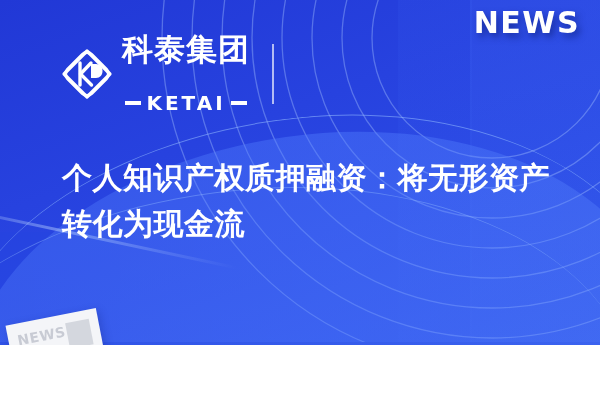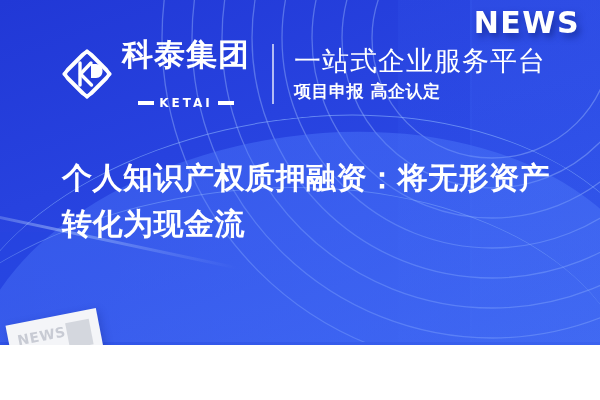--- a/index.html
+++ b/index.html
@@ -161,21 +161,21 @@
     align-items: center;
     gap: 5px;
     margin-top: 2px;
   }
   .logo-dash {
     width: 16px;
     height: 4px;
     background: #ffffff;
   }
   .logo-en {
-    font-size: 12px;
+    font-size: 20px;
     font-weight: bold;
     letter-spacing: 3px;
     color: #ffffff;
     font-family: "DejaVu Sans", "Liberation Sans", sans-serif;
   }
   .divider {
     width: 2px;
     height: 60px;
     background: rgba(255,255,255,0.65);
     margin-left: 22px;
@@ -311,24 +311,20 @@
         <div class="logo-en-row">
           <span class="logo-dash"></span>
           <span class="logo-en">KETAI</span>
           <span class="logo-dash"></span>
         </div>
       </div>
     </div>
 
     <div class="divider"></div>
 
-    <div class="slogan">
-      <div class="slogan-main">一站式企业服务平台</div>
-      <div class="slogan-sub">项目申报 高企认定</div>
-    </div>
   </div>
 
   <div class="title">个人知识产权质押融资：将无形资产转化为现金流</div>
 
   <div class="paper-icon">
     <div class="paper-top">
       <span class="paper-news">NEWS</span>
       <span class="paper-thumb"></span>
     </div>
     <div class="paper-lines">

